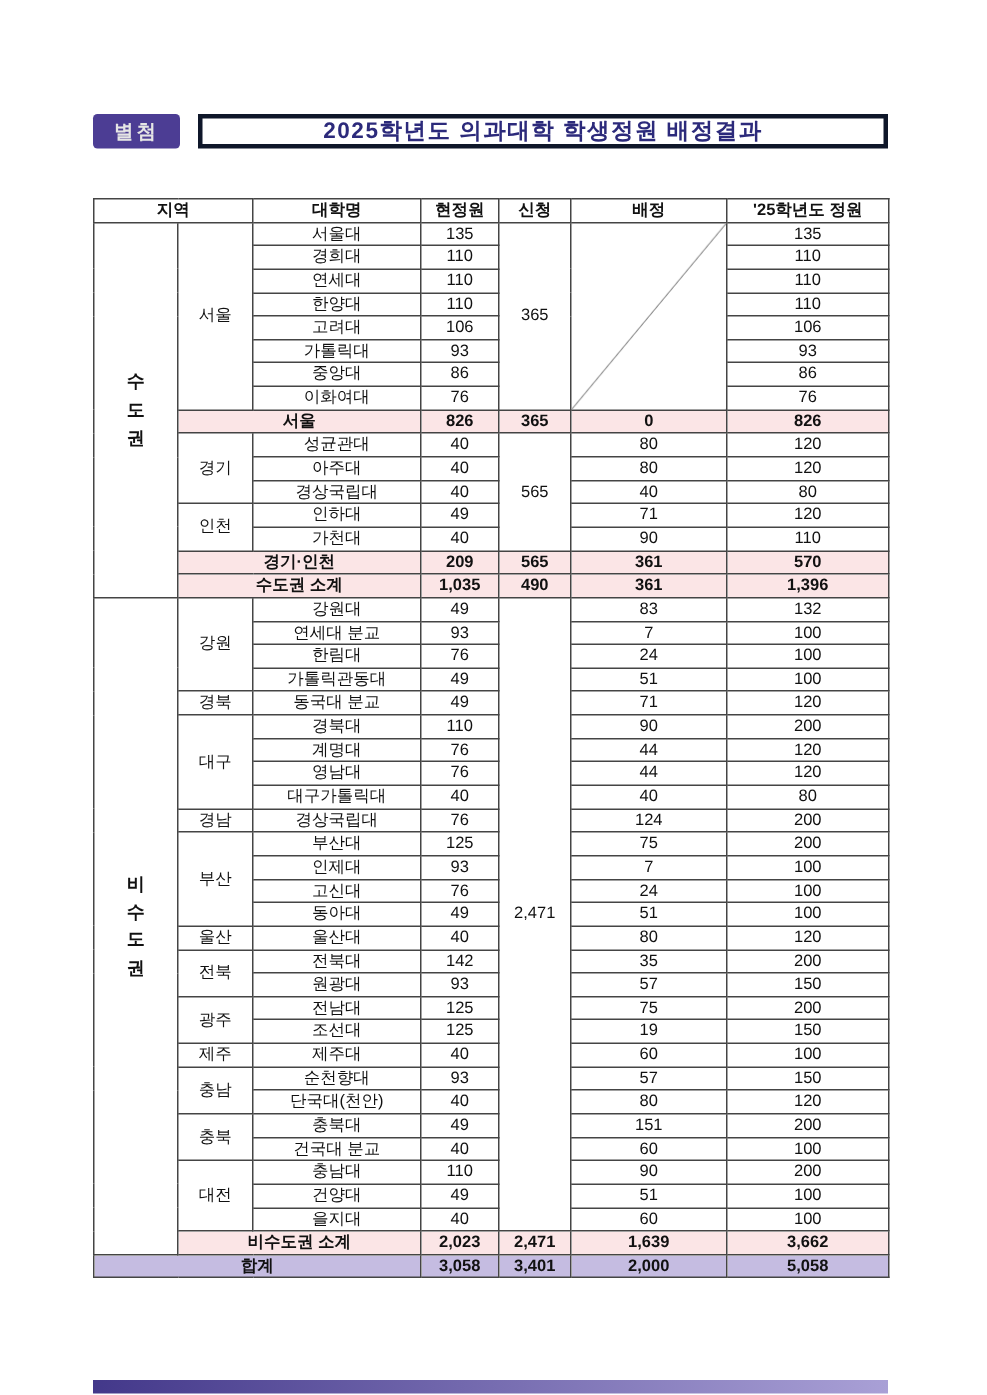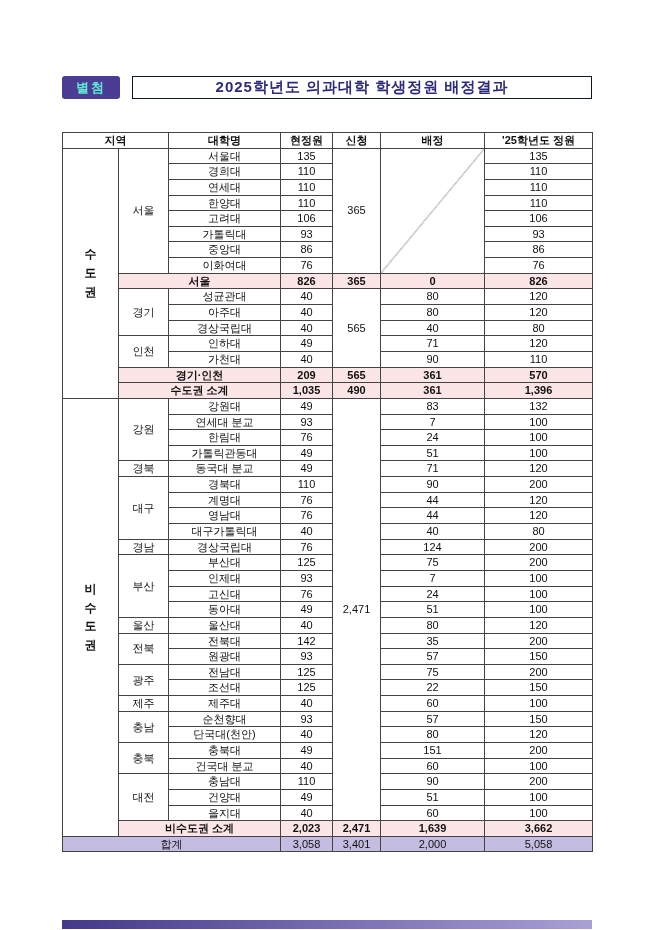--- a/index.html
+++ b/index.html
@@ -5,39 +5,39 @@
   * { box-sizing: border-box; }
   html,body { margin:0; padding:0; }
   body {
     width:658px; height:930px; background:#ffffff; position:relative;
     font-family:"Liberation Sans","DejaVu Sans",sans-serif; color:#111;
   }
   .content { position:absolute; left:62px; top:76px; width:530px; }
 
   .titlebar { display:flex; align-items:stretch; height:23px; }
   .badge {
-    width:58px; background:var(--badge,#4c3d94); color:#5eead4; font-weight:bold;
+    width:58px; background:var(--badge,#4c3d94); color:#e5e5e5; font-weight:bold;
     font-size:13px; display:flex; align-items:center; justify-content:center;
     border-radius:3px; letter-spacing:2px;
   }
   .titlebox {
-    flex:1; margin-left:12px; border:1px solid #0f172a;
+    flex:1; margin-left:12px; border:3px solid #0f172a;
     display:flex; align-items:center; justify-content:center;
     font-weight:bold; font-size:15px; color:var(--title_text,#2c2a7b);
     letter-spacing:1px;
   }
 
   table { border-collapse:collapse; width:530px; margin-top:33px; table-layout:fixed; }
   th, td {
     border:1px solid var(--border,#444); font-size:11px; text-align:center;
     padding:1px 2px; height:13px; line-height:1.15; overflow:hidden; white-space:nowrap;
   }
   th { font-weight:bold; background:#fff; }
   tr.sub td { background:var(--subtotal_bg,#fbe5e6); font-weight:bold; }
-  tr.tot td { background:var(--total_bg,#c5bce1); font-weight:normal; }
+  tr.tot td { background:var(--total_bg,#c5bce1); font-weight:bold; }
   td.diag {
     background-image:linear-gradient(to bottom right,
       transparent calc(50% - 0.6px), #777 50%, transparent calc(50% + 0.6px));
   }
   td.vert { font-weight:bold; }
   .vwrap { font-size:12px; }
   .vwrap div { line-height:1.55; }
 
   .footerbar {
     position:absolute; left:62px; top:920px; width:530px; height:9px;
@@ -300,21 +300,21 @@
         <tr>
           <td rowspan="2">광주</td>
           <td>전남대</td>
           <td>125</td>
           <td>75</td>
           <td>200</td>
         </tr>
         <tr>
           <td>조선대</td>
           <td>125</td>
-          <td>22</td>
+          <td>19</td>
           <td>150</td>
         </tr>
         <tr>
           <td>제주</td>
           <td>제주대</td>
           <td>40</td>
           <td>60</td>
           <td>100</td>
         </tr>
         <tr>

